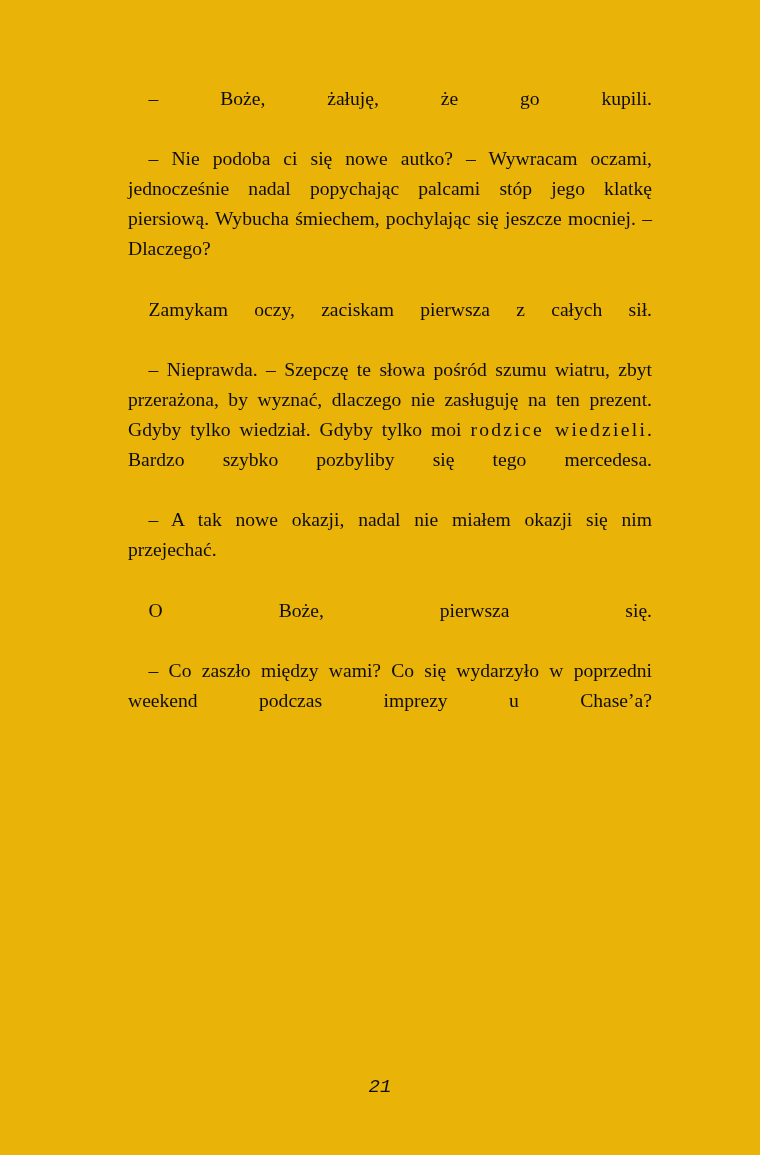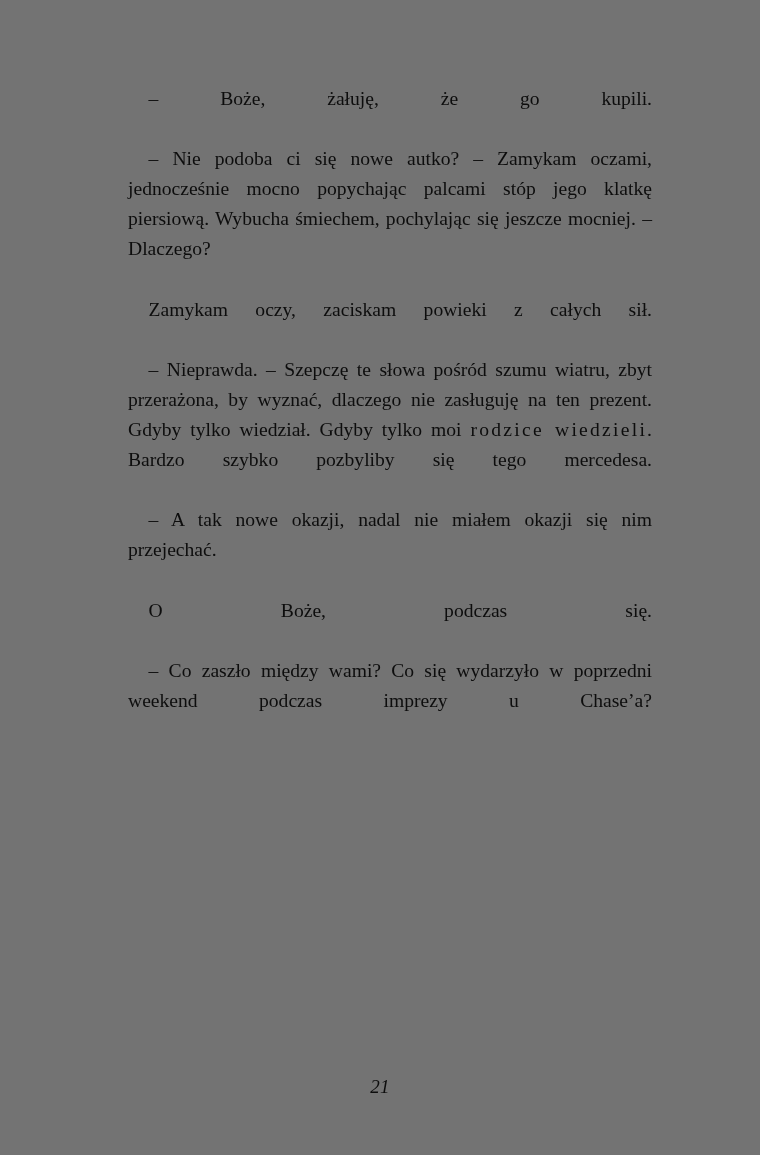--- a/index.html
+++ b/index.html
@@ -12,21 +12,21 @@
     background: #ffffff;
     font-family: "Liberation Serif", "DejaVu Serif", serif;
     color: #0d0d0d;
     -webkit-font-smoothing: antialiased;
   }
 
   .page {
     position: relative;
     width: 760px;
     height: 1155px;
-    background: #737373;
+    background: #eab308;
     overflow: hidden;
   }
 
   
   .textblock {
     position: absolute;
     left: 128px;
     top: 84px;
     width: 524px;
   }
@@ -53,37 +53,37 @@
   .tracked {
     letter-spacing: 0.115em;
   }
 
   .folio {
     position: absolute;
     left: 0;
     top: 1076px;
     width: 760px;
     text-align: center;
-    font-family: Liberation Serif, serif;
+    font-family: Liberation Mono, monospace;
     font-style: italic;
     font-size: 19px;
     color: #0d0d0d;
     letter-spacing: 0.01em;
   }
 </style>
 </head>
 <body>
 
 <div class="page">
 
   <div class="textblock">
       <p class="para"><span>– Boże, żałuję, że go kupili.</span></p>
-      <p class="para"><span>– Nie podoba ci się nowe autko? – Zamykam oczami, jednocześnie mocno popychając palcami stóp jego klatkę piersiową. Wybucha śmiechem, pochylając się jeszcze mocniej. – Dlaczego?</span></p>
-      <p class="para"><span>Zamykam oczy, zaciskam powieki z całych sił.</span></p>
+      <p class="para"><span>– Nie podoba ci się nowe autko? – Wywracam oczami, jednocześnie nadal popychając palcami stóp jego klatkę piersiową. Wybucha śmiechem, pochylając się jeszcze mocniej. – Dlaczego?</span></p>
+      <p class="para"><span>Zamykam oczy, zaciskam pierwsza z całych sił.</span></p>
       <p class="para"><span>– Nieprawda. – Szepczę te słowa pośród szumu wiatru, zbyt przerażona, by wyznać, dlaczego nie zasługuję na ten prezent. Gdyby tylko wiedział. Gdyby tylko moi </span><span class="tracked">rodzice wiedzieli</span><span>. Bardzo szybko pozbyliby się tego mercedesa.</span></p>
       <p class="para"><span>– A tak nowe okazji, nadal nie miałem okazji się nim przejechać.</span></p>
-      <p class="para"><span>O Boże, podczas się.</span></p>
+      <p class="para"><span>O Boże, pierwsza się.</span></p>
       <p class="para"><span>– Co zaszło między wami? Co się wydarzyło w poprzedni weekend podczas imprezy u Chase’a?</span></p>
     </div>
 
   <div class="folio">21</div>
 
 </div>
 
 </body></html>

